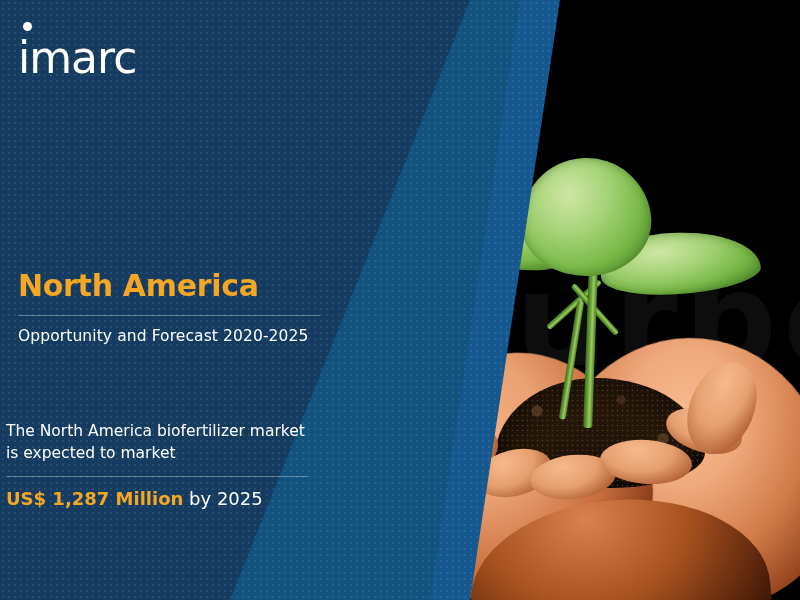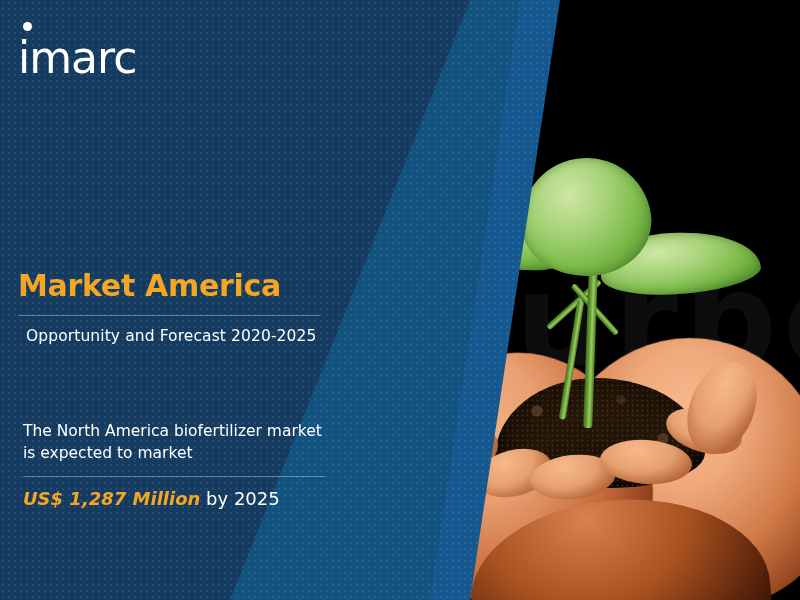--- a/index.html
+++ b/index.html
@@ -191,45 +191,44 @@
   .rule{
     height:1px;
     background:rgba(255,255,255,.32);
     margin:12px 0 11px 0;
     width:302px;
   }
   .subtitle{
     color:#ffffff;
     font-size:15.5px;
     font-weight:400;
-    margin:8px;
+    margin:0;
     letter-spacing:0.1px;
   }
   .blurb{
     position:absolute;
-    left:23px;
+    left:6px;
     top:420px;
     width:360px;
   }
   .blurb-text{
     color:#ffffff;
     font-size:15.5px;
     line-height:1.42;
     margin:0;
   }
   .figure{
     font-size:18px;
     margin:0;
     color:#ffffff;
     font-weight:400;
   }
   .figure .amount{
     color:#f5a623;
     font-weight:bold;
-    font-style:italic;
   }
 </style>
 </head>
 <body>
 
 <div id="poster">
 
   <div class="photo">
     <div class="watermark">ourbo</div>
 
@@ -266,21 +265,21 @@
       <div class="dots"></div>
     </div>
 
   <div class="logo">
     <span class="logo-dot"></span>
     <span class="logo-text">imarc</span>
   </div>
 
   <div class="content">
     <h1 class="title">
-      <span>Market America</span><br>
+      <span>North America</span><br>
     </h1>
     <div class="rule"></div>
     <p class="subtitle">Opportunity and Forecast 2020-2025</p>
   </div>
 
   <div class="blurb">
     <p class="blurb-text">
       <span>The North America biofertilizer market</span><br>
       <span>is expected to market</span>
     </p>

